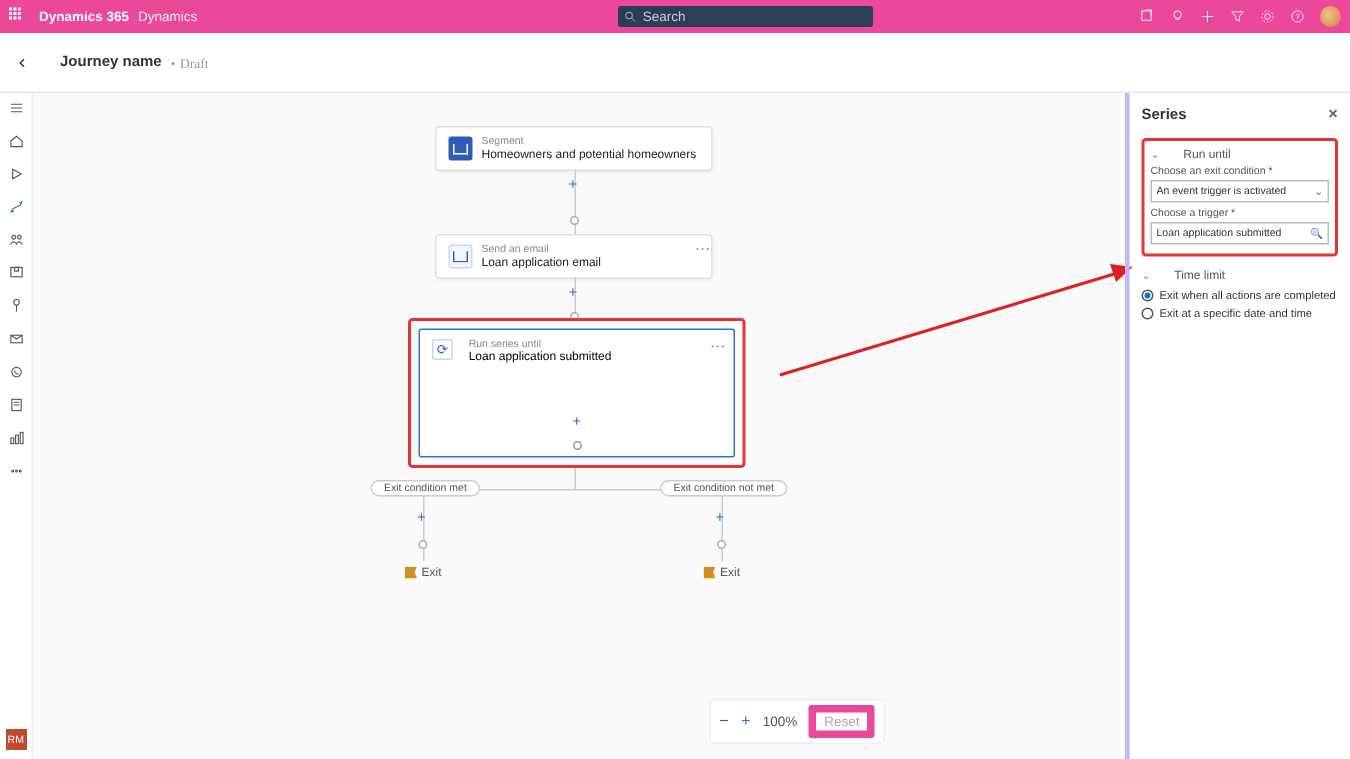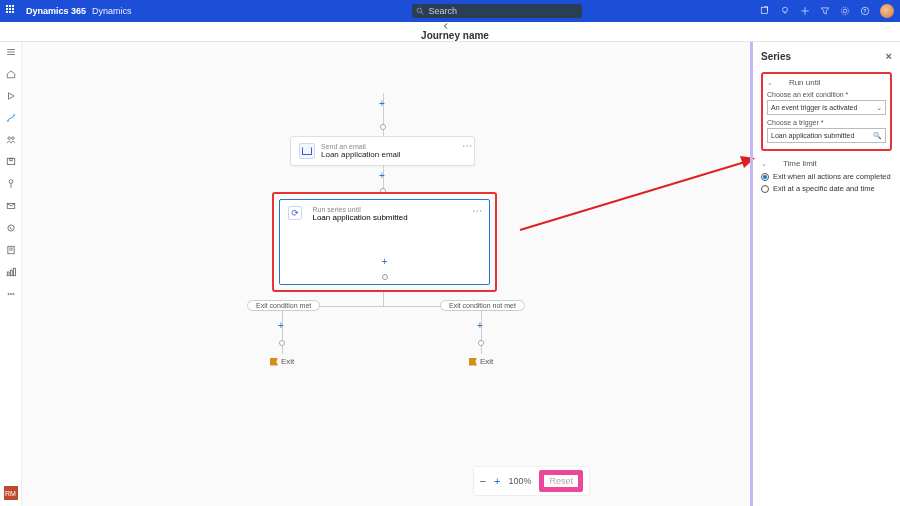--- a/index.html
+++ b/index.html
@@ -1,31 +1,31 @@
 <!DOCTYPE html>
 <html><head>
 <meta charset="utf-8">
 <style>
 * { box-sizing: border-box; margin: 0; padding: 0; font-family: "Segoe UI", Arial, sans-serif; }
 body { width: 900px; height: 506px; overflow: hidden; background: #fff; display: flex; flex-direction: column; }
 
 
-.topbar { height: 22px; background: #1d4ed8; color: #fff; display: flex; align-items: center; font-size: 9px; padding: 0 6px; }
+.topbar { height: 22px; background: #ec4899; color: #fff; display: flex; align-items: center; font-size: 9px; padding: 0 6px; }
 .topbar .waffle { width: 12px; height: 12px; display: grid; grid-template-columns: repeat(3,2px); grid-template-rows: repeat(3,2px); gap:1px; margin-right:8px;}
 .topbar .waffle span { background:#fff; }
 .topbar .brand { font-weight:600; margin-right: 6px; }
 .topbar .area { opacity:0.9; }
 .topbar .search { margin-left: 280px; width: 170px; height: 14px; background:#2a3f55; border-radius:2px; display:flex; align-items:center; padding:0 4px; color:#ccc;text-align:center; }
 .topbar .search svg { width:9px; height:9px; fill:#ccc; margin-right:4px;}
 .topbar .right { margin-left:auto; display:flex; align-items:center; gap:10px; }
 .topbar .right svg { width:10px; height:10px; fill:#fff; }
 .topbar .avatar { width:14px; height:14px; border-radius:50%; background: radial-gradient(circle at 40% 40%, #f4c28e, #d37a3a); }
 
 
-.cmdrow { height: 20px; border-bottom: 1px solid #e5e5e5; display:flex; align-items:center; padding: 0 8px; font-size: 9px; color:#333;flex-direction:column; }
+.cmdrow { height: 40px; border-bottom: 1px solid #e5e5e5; display:flex; align-items:center; padding: 0 8px; font-size: 9px; color:#333; }
 .cmdrow .back { width:14px; height:14px; display:flex; align-items:center; justify-content:center; margin-right: 8px; }
 .cmdrow .back svg { width:8px; height:8px; stroke:#333; fill:none; stroke-width:2; }
 .cmdrow .title { font-size:10px; font-weight:600; margin-left: 10px; }
 .cmdrow .draft { color:#999; margin-left:6px;font-family:Liberation Serif, serif; }
 .cmdrow .draft::before { content:"•"; margin-right:3px;}
 .cmdrow .cmdright { margin-left:auto; display:flex; align-items:center; gap:10px;}
 .cmdrow .sv, .cmdrow .del { display:flex; align-items:center; gap:3px; color:#444; }
 .cmdrow .sv svg, .cmdrow .del svg { width:9px; height:9px; fill:none; stroke:#555; stroke-width:1.5; }
 .cmdrow .publish { background:#0078d4; color:#fff; padding:3px 8px; border-radius:2px; font-size:9px; }
 
@@ -248,20 +248,27 @@
         <svg viewBox="0 0 16 16">
           <circle cx="4" cy="8" r="1"></circle>
           <circle cx="8" cy="8" r="1"></circle>
           <circle cx="12" cy="8" r="1"></circle>
         </svg>
       </div>
     <div class="rm">RM</div>
   </div>
 
   <div class="canvas">
+    <div class="node seg">
+      <div class="ic"></div>
+      <div class="txt">
+        <div class="sup">Segment</div>
+        <div class="main">Homeowners and potential homeowners</div>
+      </div>
+    </div>
     <div class="connector conn1"></div>
     <div class="plus plusA">+</div>
     <div class="circ circA"></div>
 
     <div class="node email">
       <div class="ic"></div>
       <div class="txt">
         <div class="sup">Send an email</div>
         <div class="main">Loan application email</div>
       </div>

